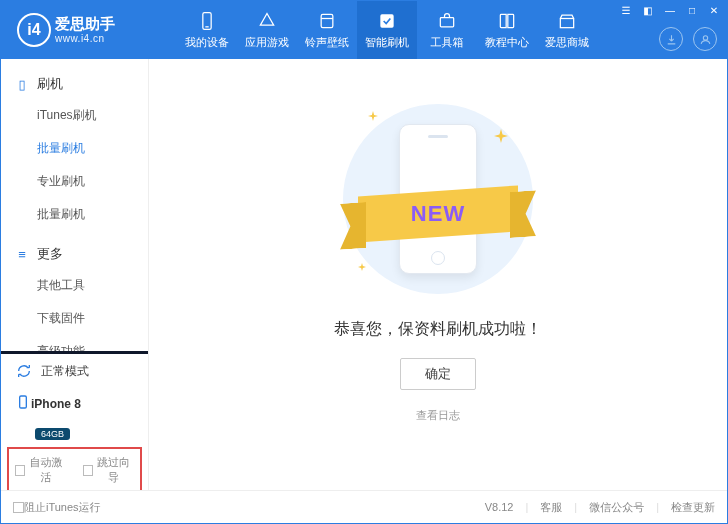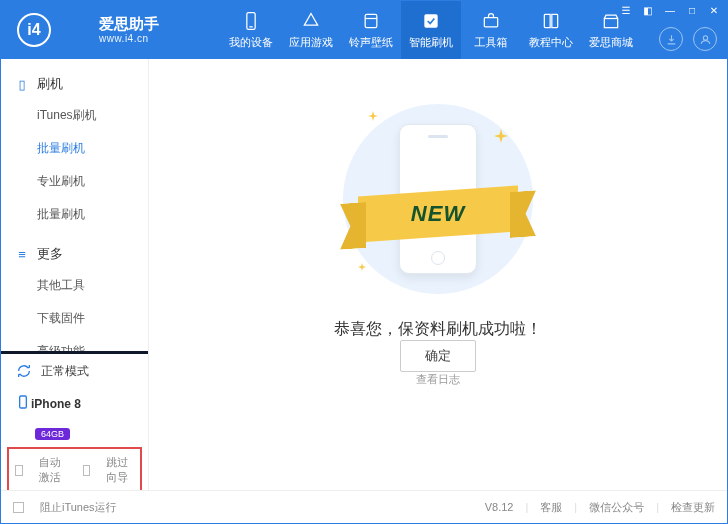--- a/index.html
+++ b/index.html
@@ -1,19 +1,19 @@
 <!DOCTYPE html>
 <html><head>
 <meta charset="utf-8">
 <style>
   * { box-sizing: border-box; margin: 0; padding: 0; font-family: "Microsoft YaHei", Arial, sans-serif; }
   body { width: 728px; height: 524px; background: #fff; overflow: hidden; position: relative; border: 1px solid #2b7de1; }
   
   .header { height: 58px; background: #2b7de1; display: flex; align-items: center; color: #fff; position: relative; }
-  .logo-block { display: flex; align-items: center; padding: 0 14px 0 16px; gap: 44px; }
+  .logo-block { display: flex; align-items: center; padding: 0 14px 0 16px; }
   .logo-ring { width: 34px; height: 34px; border-radius: 50%; border: 2px solid #fff; display: flex; align-items: center; justify-content: center; font-weight: bold; font-size: 16px; color: #fff; }
   .logo-text { margin-left: 4px; line-height: 1.1; }
   .logo-text .cn { font-size: 15px; font-weight: bold; }
   .logo-text .url { font-size: 10px; opacity: .9; letter-spacing: .5px; }
   
   .nav { display: flex; height: 100%; margin-left: 48px; }
   .nav-item { width: 60px; display: flex; flex-direction: column; align-items: center; justify-content: center; font-size: 11px; cursor: pointer; }
   .nav-item.active { background: #1f6fd0; }
   .nav-ico { width: 20px; height: 20px; margin-bottom: 4px; display: flex; align-items: center; justify-content: center; }
   .nav-ico svg { width: 20px; height: 20px; fill: none; stroke: #fff; stroke-width: 1.5; }
@@ -30,46 +30,46 @@
   .side-scroll { flex: 1; padding: 10px 0; overflow: hidden; }
   .side-group-h { display: flex; align-items: center; color: #333; font-size: 13px; padding: 6px 14px; font-weight: 500; }
   .side-group-h .gico { width: 14px; margin-right: 8px; color: #2b7de1; display: flex; justify-content: center; }
   .side-item { font-size: 12px; color: #555; padding: 8px 0 8px 36px; cursor: pointer; }
   .side-item.sel { color: #2b7de1; }
   
   .side-bottom { border-top: 3px solid #0f172a; }
   .mode-row { display: flex; align-items: center; padding: 8px 14px; font-size: 12px; color: #444; }
   .mode-row .mico { width: 18px; height: 18px; margin-right: 8px; display: flex; align-items: center; justify-content: center; }
   .device-row { display: flex; align-items: center; padding: 6px 14px 10px; font-size: 12px; font-weight: 600; color: #333; }
-  .storage-badge { background: #6d28d9; color: #fff; font-size: 9px; padding: 1px 6px; border-radius: 3px; margin-left: 34px; margin-top: 2px; display: inline-block; }
+  .storage-badge { background: #0c4a6e; color: #fff; font-size: 9px; padding: 1px 6px; border-radius: 3px; margin-left: 34px; margin-top: 2px; display: inline-block; }
   
   .chk-box-area { border: 2px solid #e04a4a; margin: 6px 6px; padding: 6px 6px; display: flex; gap: 16px; font-size: 11px; color: #888; }
-  .chk { display: flex; align-items: center; gap: 16px; cursor: pointer; }
+  .chk { display: flex; align-items: center; gap: 0; cursor: pointer; text-align: center; }
   .chk .sq { width: 11px; height: 11px; border: 1px solid #bbb; }
   
   .main { flex: 1; display: flex; flex-direction: column; align-items: center; padding-top: 40px; }
   .illus { width: 220px; height: 200px; position: relative; display: flex; align-items: center; justify-content: center; }
   .big-circle { width: 190px; height: 190px; border-radius: 50%; background: #eaf3fd; position: absolute; }
   .phone { width: 78px; height: 150px; background: #fff; border-radius: 10px; position: relative; z-index: 2; box-shadow: 0 4px 10px rgba(0,0,0,.08); border: 1px solid #e2e8f0; }
   .phone::before { content: ""; position: absolute; top: 10px; left: 50%; transform: translateX(-50%); width: 20px; height: 3px; background: #dbe4ef; border-radius: 2px; }
   .phone::after { content: ""; position: absolute; bottom: 8px; left: 50%; transform: translateX(-50%); width: 12px; height: 12px; border: 1px solid #dbe4ef; border-radius: 50%; }
   .ribbon { position: absolute; z-index: 3; width: 160px; height: 46px; top: 92px; display: flex; align-items: center; justify-content: center; }
   .ribbon-bg { position: absolute; inset: 0; background: #f7c948; transform: skewY(-4deg); }
   .ribbon-bg::before, .ribbon-bg::after { content:""; position:absolute; width: 26px; height: 46px; background:#e6b52f; top: 6px; }
   .ribbon-bg::before { left: -18px; clip-path: polygon(0 0,100% 0,100% 100%,0 100%,40% 50%); }
   .ribbon-bg::after { right: -18px; clip-path: polygon(0 0,100% 0,60% 50%,100% 100%,0 100%); }
-  .ribbon-text { position: relative; font-weight: 900; font-size: 22px; color: #14532d; font-style: italic; letter-spacing: 1px; }
+  .ribbon-text { position: relative; font-weight: 900; font-size: 22px; color: #8b5cf6; letter-spacing: 1px; }
   .spark { position: absolute; width: 10px; height: 10px; background: #f7c948; clip-path: polygon(50% 0,61% 39%,100% 50%,61% 61%,50% 100%,39% 61%,0 50%,39% 39%); }
   .s1 { top: 12px; left: 40px; }
   .s2 { top: 30px; right: 40px; width: 14px; height: 14px; }
   .s3 { bottom: 28px; left: 30px; width: 8px; height: 8px; }
   
   .success-msg { font-size: 16px; color: #333; margin-top: 20px; }
-  .confirm-btn { border: 1px solid #ccc; background: #fff; padding: 6px 24px; font-size: 13px; color: #444; cursor: pointer; border-radius: 2px; }
-  .view-log { font-size: 11px; color: #999; cursor: pointer; text-align: right; }
+  .confirm-btn { margin-top: 18px; border: 1px solid #ccc; background: #fff; padding: 6px 24px; font-size: 13px; color: #444; cursor: pointer; border-radius: 2px; }
+  .view-log { margin-top: 18px; font-size: 11px; color: #999; cursor: pointer; text-align: right; }
   
   .footer { position: absolute; bottom: 0; left: 0; right: 0; height: 25px; border-top: 1px solid #eee; display: flex; align-items: center; font-size: 11px; color: #888; padding: 16px 12px; background: #fff; }
   .footer .chk { color: #888; }
   .footer-right { margin-left: auto; display: flex; align-items: center; gap: 12px; }
   .fsep { color: #ddd; }
 </style>
 </head>
 <body>
 
 <div class="header">

